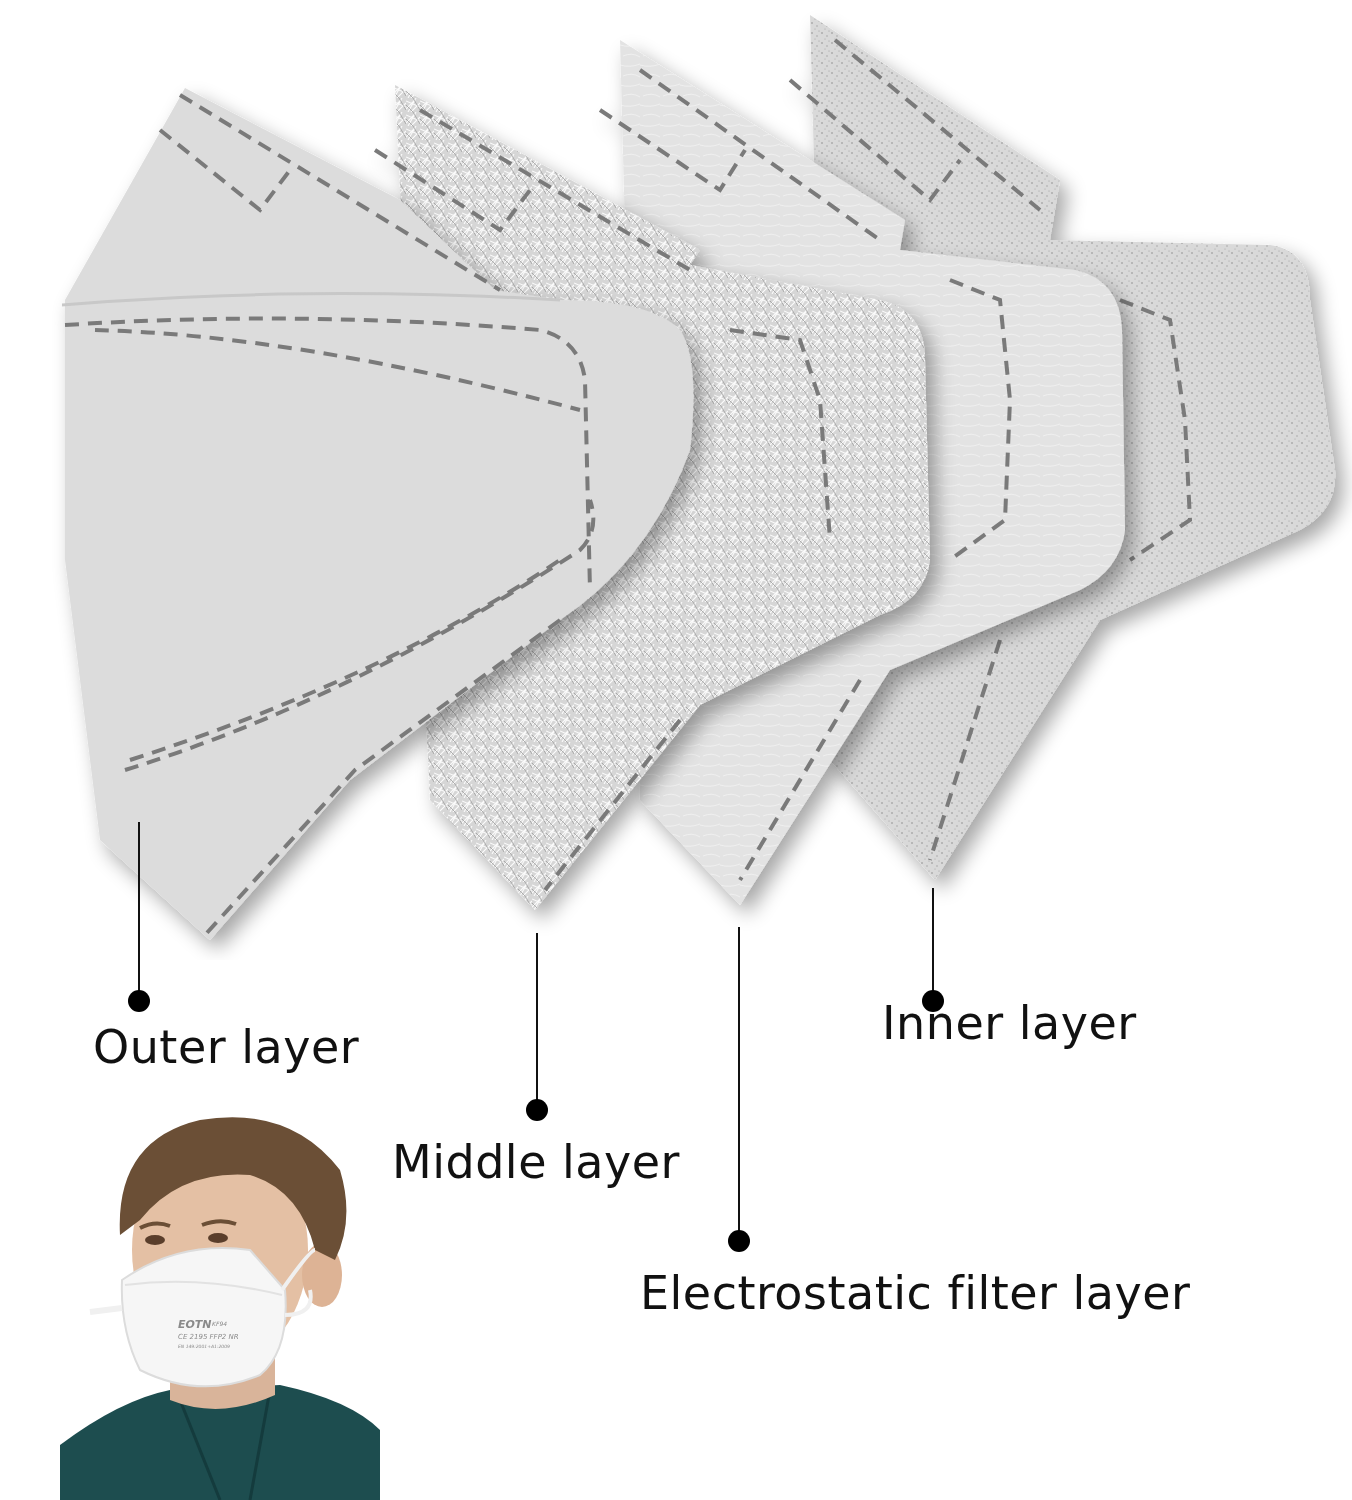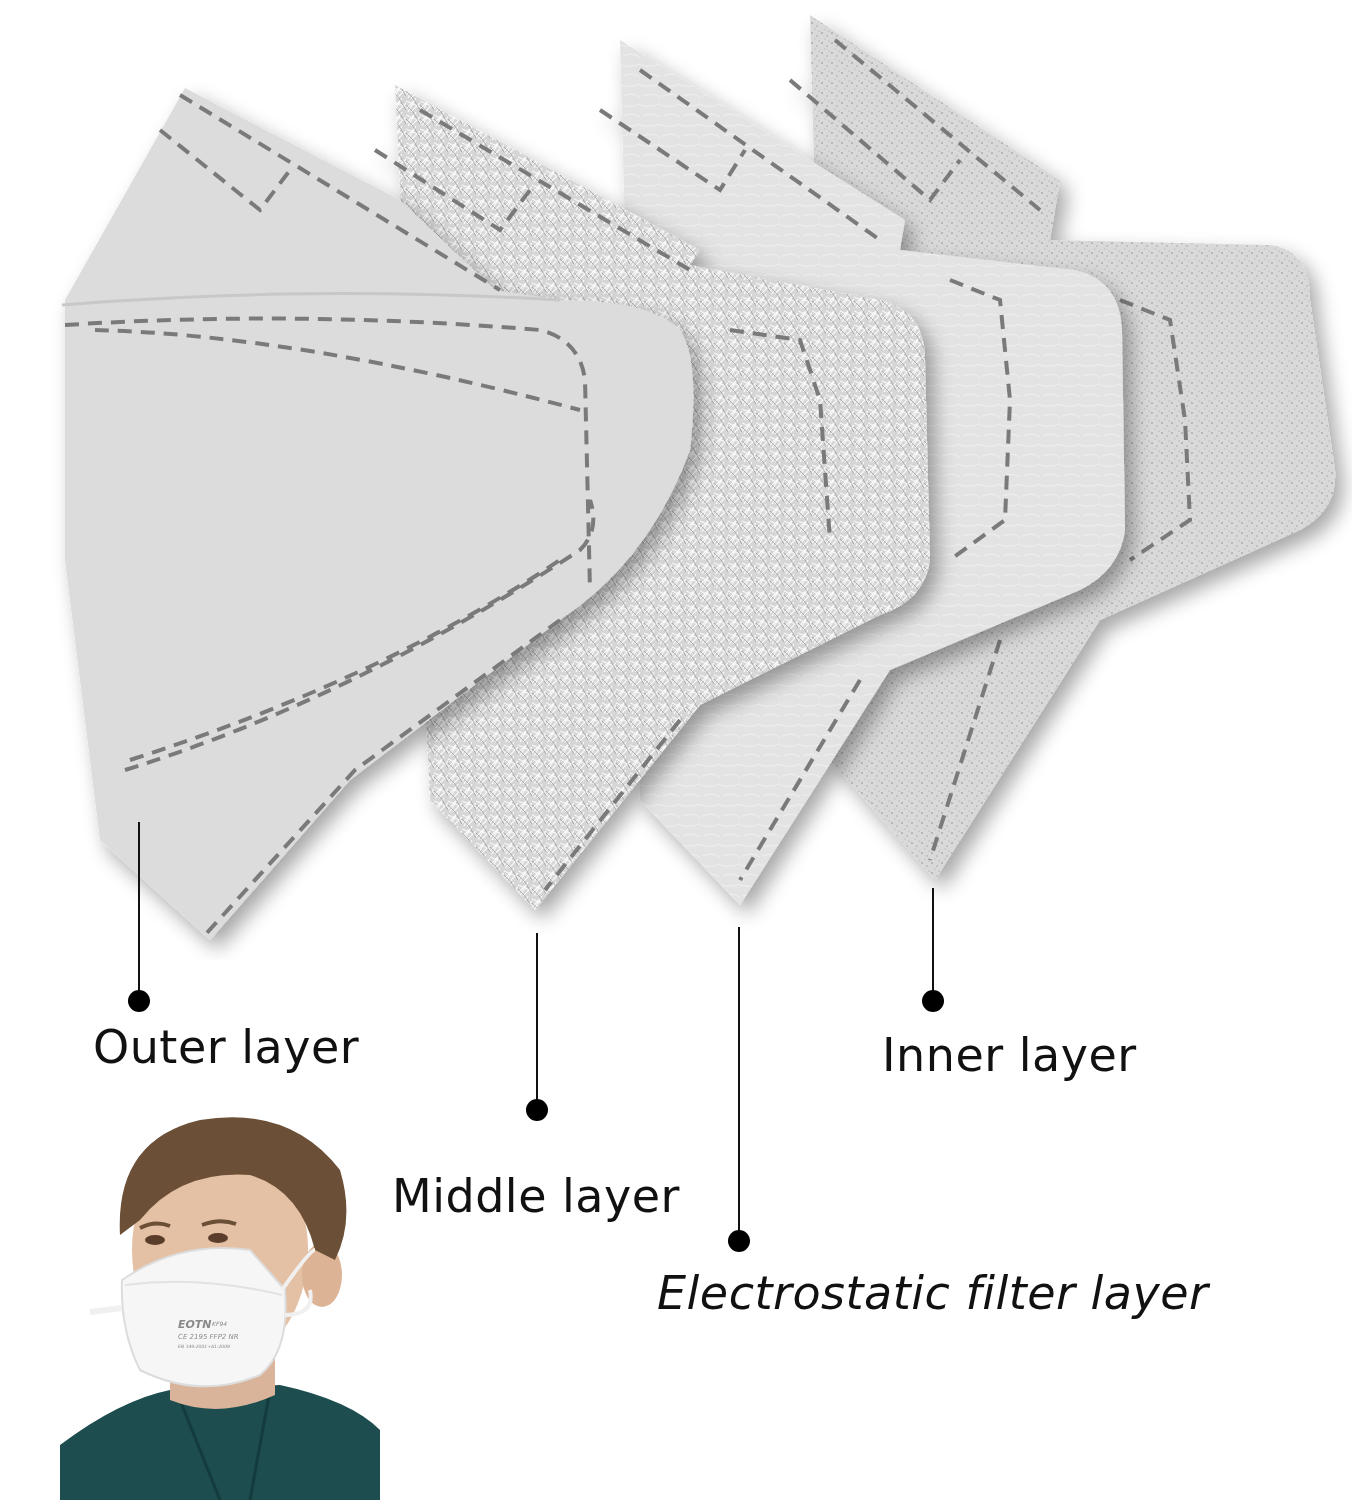--- a/index.html
+++ b/index.html
@@ -86,29 +86,29 @@
       <path d="M560 620 L355 770 L205 935" stroke="#7a7a7a" stroke-width="4" stroke-dasharray="14 9" fill="none"></path>
     </g>
   </svg>
 
   <div class="leader" style="left:138px; top:822px; height:178px;"></div>
   <div class="dot" style="left:128px; top:990px;"></div>
   <div class="label" style="left:93px; top:1020px;">Outer layer</div>
 
   <div class="leader" style="left:536px; top:933px; height:175px;"></div>
   <div class="dot" style="left:526px; top:1099px;"></div>
-  <div class="label" style="left:392px; top:1169px;">Middle layer</div>
+  <div class="label" style="left:392px; top:1135px;">Middle layer</div>
 
   <div class="leader" style="left:738px; top:927px; height:315px;"></div>
   <div class="dot" style="left:728px; top:1230px;"></div>
-  <div class="label" style="left:657px; top:1266px;font-style:italic;">Electrostatic filter layer</div>
+  <div class="label" style="left:640px; top:1266px;">Electrostatic filter layer</div>
 
   <div class="leader" style="left:932px; top:888px; height:110px;"></div>
   <div class="dot" style="left:922px; top:990px;"></div>
-  <div class="label" style="left:882px; top:1028px;">Inner layer</div>
+  <div class="label" style="left:882px; top:996px;">Inner layer</div>
 
   <div class="photo">
     <svg viewBox="0 0 320 400">
       <rect width="320" height="400" fill="#ffffff"></rect>
 
       <path d="M0 400 L0 345 Q60 300 110 290 L220 285 Q290 300 320 330 L320 400 Z" fill="#1d4d4f"></path>
       <path d="M120 300 L160 400 M210 290 L190 400" stroke="#143b3d" stroke-width="3" fill="none"></path>
 
       <path d="M110 240 L110 300 Q160 320 215 295 L215 230 Z" fill="#d9b49a"></path>
 

